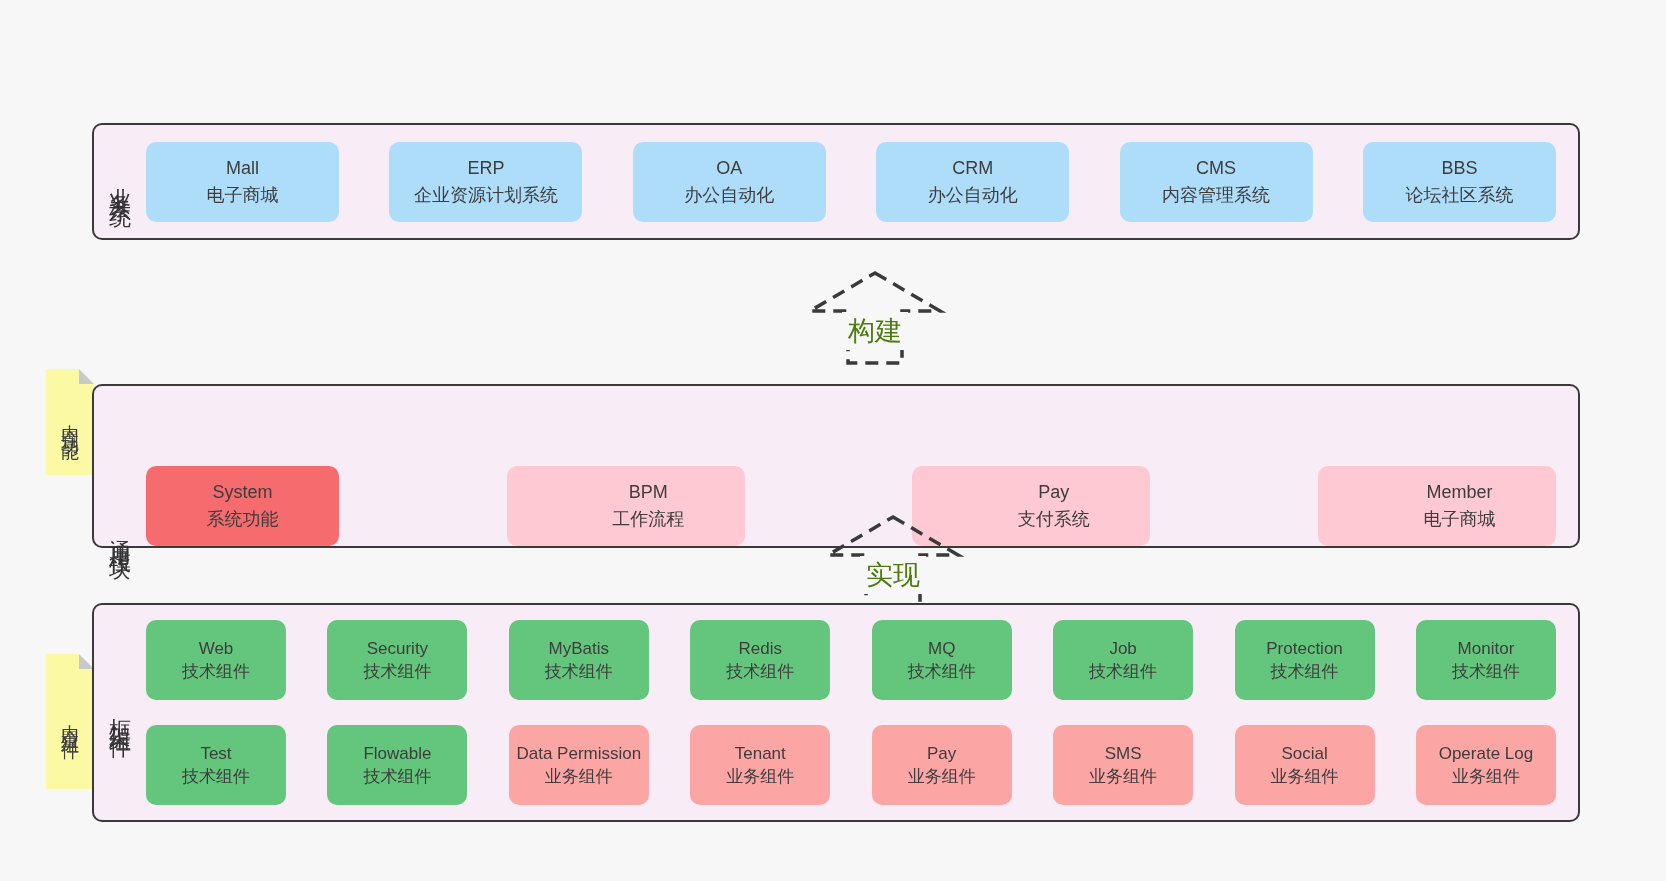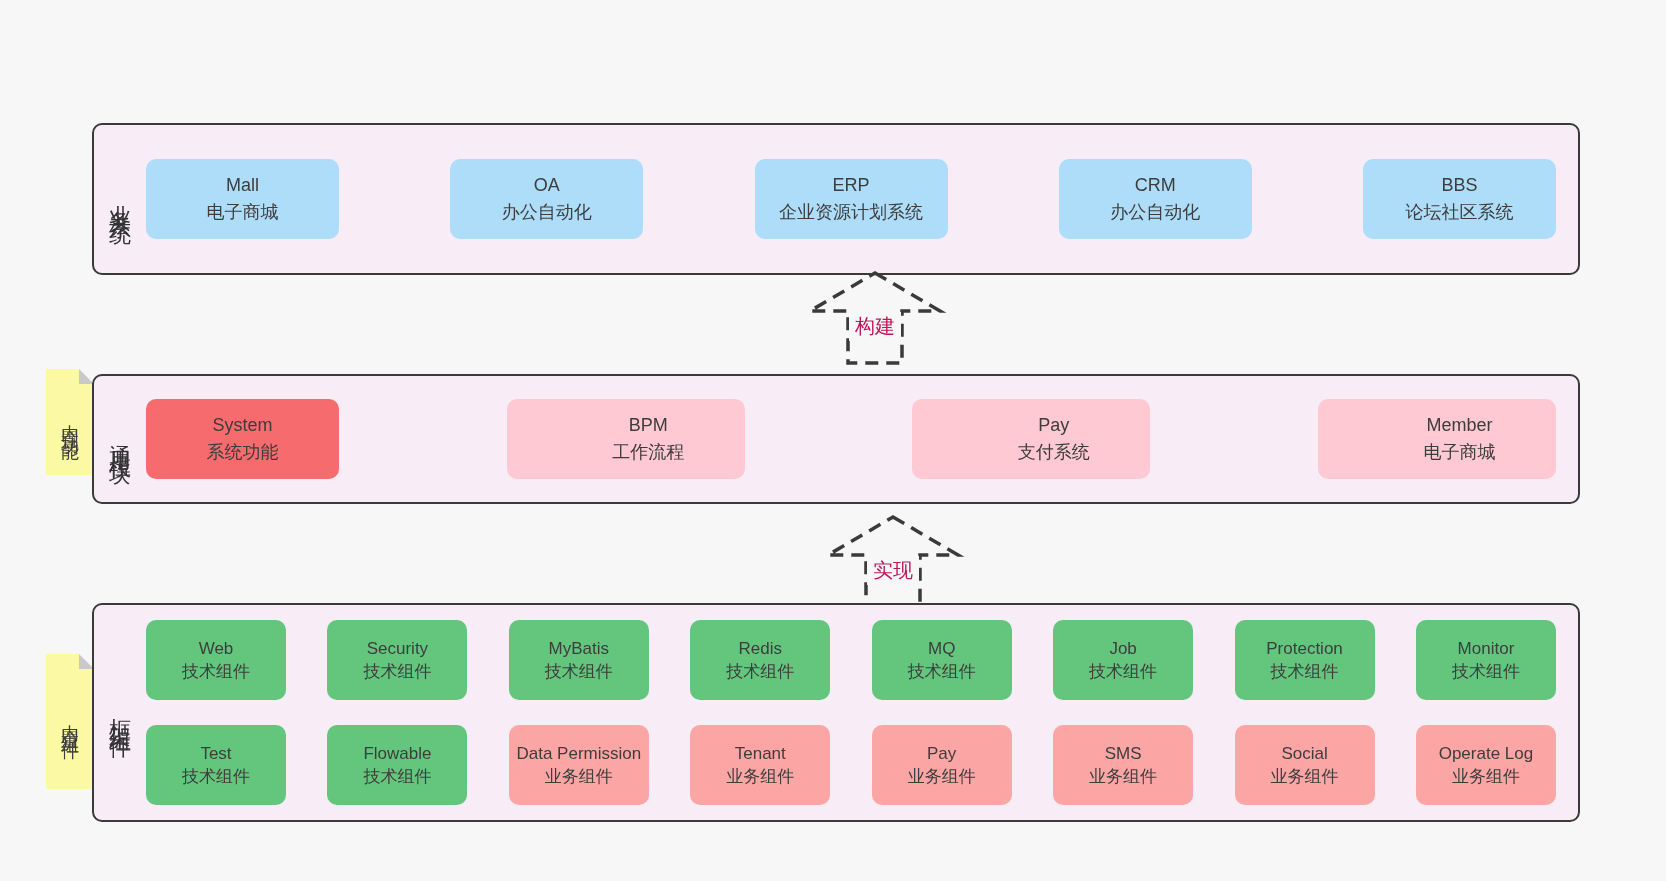--- a/index.html
+++ b/index.html
@@ -7,22 +7,22 @@
     width:1666px;height:881px;position:relative;overflow:hidden;
     background:#f7f7f7;color:#3d3d3d;
     font-family:"Liberation Sans","DejaVu Sans",sans-serif;
   }
   
   .band{
     position:absolute;left:92px;width:1488px;box-sizing:border-box;
     background:#f8edf6;border:2px solid #3a3a3a;border-radius:10px;
     display:flex;align-items:center;z-index:1;
   }
-  #band1{top:123px;height:152px;}
-  #band2{top:374px;height:130px;}
+  #band1{top:123px;height:117px;}
+  #band2{top:384px;height:164px;align-items:flex-end;}
   #band3{top:603px;height:219px;}
   .band-label{
     width:52px;min-width:52px;display:flex;justify-content:center;align-items:center;
     font-size:22px;color:#333;
   }
   .v-text{writing-mode:vertical-rl;text-orientation:upright;letter-spacing:6px;line-height:1;}
   .boxes{flex:1;display:flex;justify-content:space-between;align-items:center;padding:0 22px 0 0;}
   .rows{flex:1;display:flex;flex-direction:column;gap:25px;padding:0 22px 0 0;}
   .row{display:flex;justify-content:space-between;align-items:center;}
   
@@ -52,21 +52,21 @@
     border-style:solid;border-width:0 15px 15px 0;
     border-color:transparent #f7f7f7 #c9c9c9 transparent;
   }
   
   .arrow{position:absolute;width:150px;height:96px;z-index:1;}
   #arrow1{left:800px;top:270px;}
   #arrow2{left:818px;top:514px;}
   .arrow svg{position:absolute;inset:0;}
   .arrow-label{
     position:absolute;left:50%;top:42px;transform:translateX(-50%);
-    background:#f7f7f7;padding:1px 6px;font-size:20px;color:#be185d;white-space:nowrap;
+    background:#f7f7f7;padding:1px 6px;font-size:27px;color:#4d7c0f;white-space:nowrap;
   }
 </style>
 </head>
 <body>
 
 <div>
 
   <div class="sticky" id="stickyA">
     <span class="fold"></span>
     <span class="v-text">内置功能</span>
@@ -79,30 +79,34 @@
   <div class="band" id="band1">
     <div class="band-label">
       <span class="v-text">业务系统</span>
     </div>
     <div class="boxes">
       <div class="box blue w193">
         <div class="box-name">Mall</div>
         <div class="box-sub">电子商城</div>
       </div>
       <div class="box blue w193">
+        <div class="box-name">ERP</div>
+        <div class="box-sub">企业资源计划系统</div>
+      </div>
+      <div class="box blue w193">
         <div class="box-name">OA</div>
         <div class="box-sub">办公自动化</div>
       </div>
       <div class="box blue w193">
-        <div class="box-name">ERP</div>
-        <div class="box-sub">企业资源计划系统</div>
-      </div>
-      <div class="box blue w193">
         <div class="box-name">CRM</div>
         <div class="box-sub">办公自动化</div>
+      </div>
+      <div class="box blue w193">
+        <div class="box-name">CMS</div>
+        <div class="box-sub">内容管理系统</div>
       </div>
       <div class="box blue w193">
         <div class="box-name">BBS</div>
         <div class="box-sub">论坛社区系统</div>
       </div>
     </div>
   </div>
 
   <div class="arrow" id="arrow1">
     <svg viewBox="0 0 150 96">

